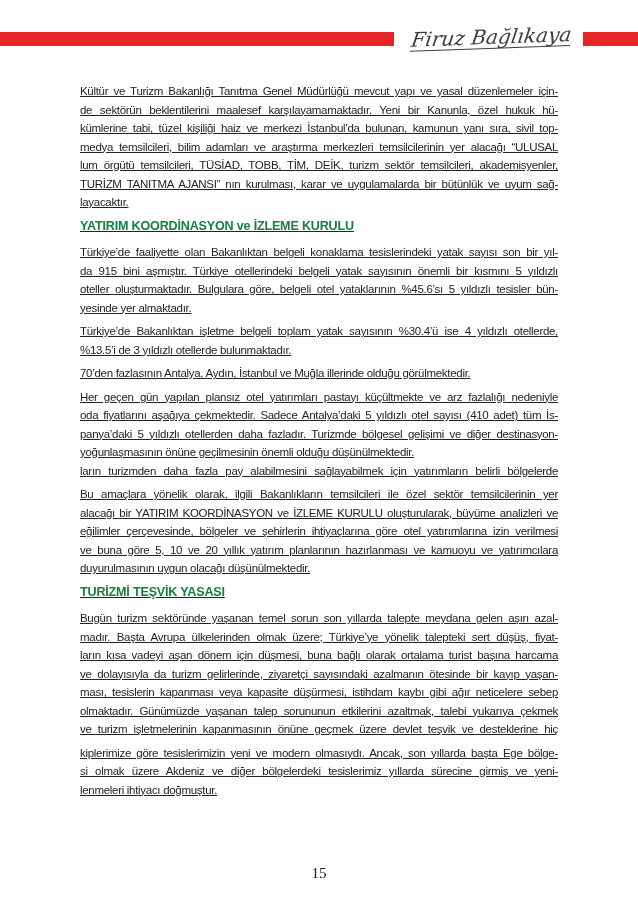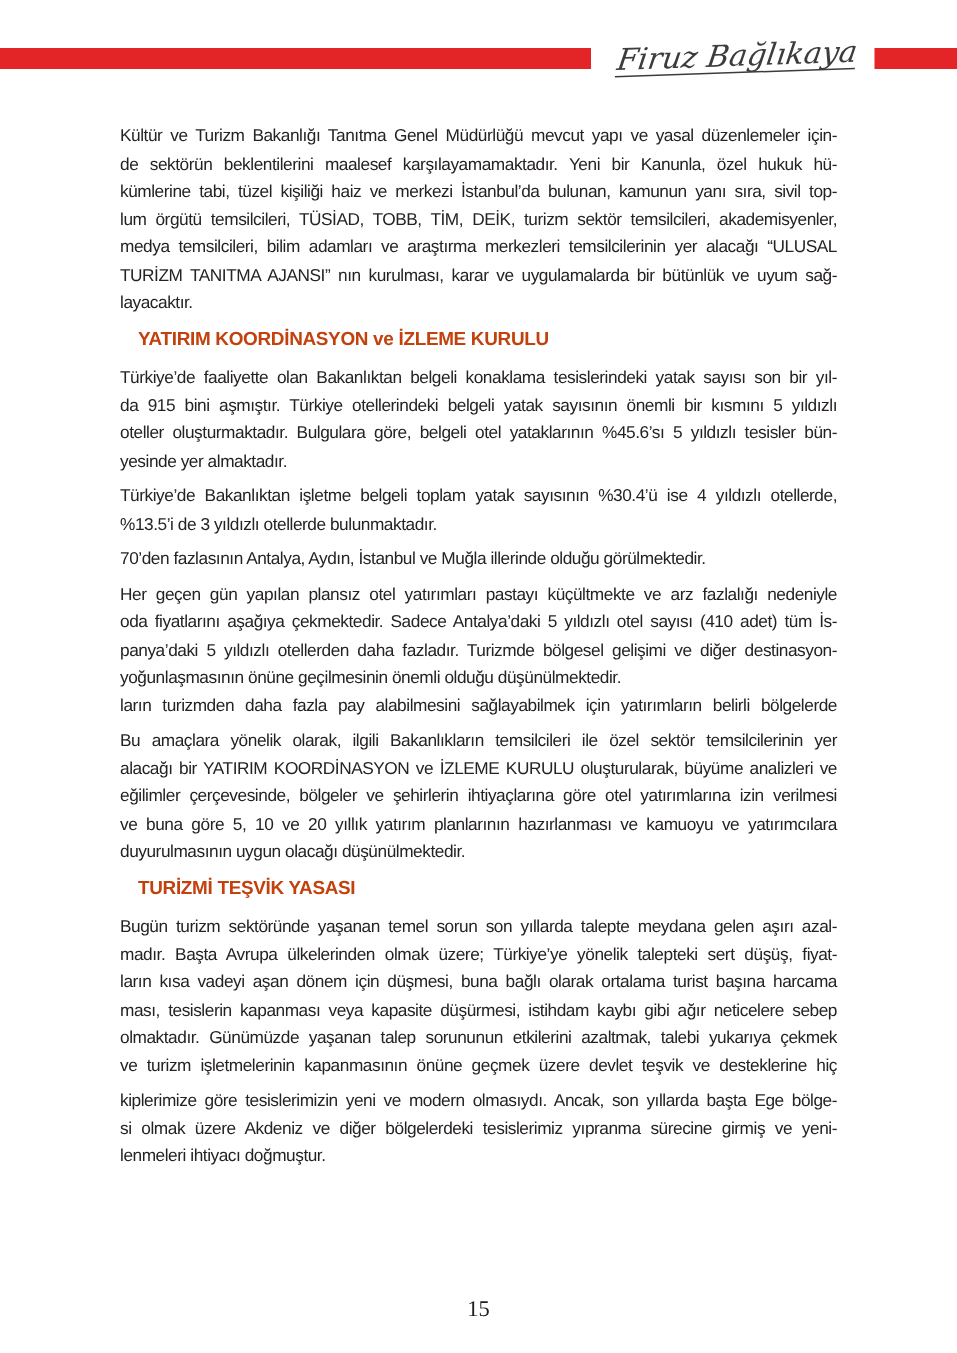--- a/index.html
+++ b/index.html
@@ -49,37 +49,38 @@
 
   
   .page-body {
     position: absolute;
     top: 82px;
     left: 80px;
     width: 478px;
     font-size: 11.5px;
     letter-spacing: -0.3px;
     line-height: 18.5px;
+    text-decoration: underline;
   }
   .para { margin: 0 0 5px 0; }
   .para .line {
     text-align: justify;
     text-align-last: justify;
     white-space: normal;
   }
   .para .line.last {
     text-align: right;
     text-align-last: left;
   }
   .heading {
     font-size: 12.6px;
     font-weight: bold;
-    color: #c2410c;
+    color: #15803d;
     letter-spacing: -0.2px;
-    margin: 4px 0 8px 12px;
+    margin: 4px 0 8px 0;
   }
 
   
   .page-footer {
     position: absolute;
     top: 864px;
     left: 0;
     right: 0;
     text-align: center;
   }
@@ -96,22 +97,22 @@
   <div class="rule left" style="background: rgb(227, 37, 40);"></div>
   <div class="signature">Firuz Bağlıkaya</div>
   <div class="rule right" style="background: rgb(227, 37, 40);"></div>
 </header>
 
 <main class="page-body">
   <div class="para">
       <div class="line">Kültür ve Turizm Bakanlığı Tanıtma Genel Müdürlüğü mevcut yapı ve yasal düzenlemeler için-</div>
       <div class="line">de sektörün beklentilerini maalesef karşılayamamaktadır. Yeni bir Kanunla, özel hukuk hü-</div>
       <div class="line">kümlerine tabi, tüzel kişiliği haiz ve merkezi İstanbul’da bulunan, kamunun yanı sıra, sivil top-</div>
+      <div class="line">medya temsilcileri, bilim adamları ve araştırma merkezleri temsilcilerinin yer alacağı “ULUSAL</div>
       <div class="line">lum örgütü temsilcileri, TÜSİAD, TOBB, TİM, DEİK, turizm sektör temsilcileri, akademisyenler,</div>
-      <div class="line">medya temsilcileri, bilim adamları ve araştırma merkezleri temsilcilerinin yer alacağı “ULUSAL</div>
       <div class="line">TURİZM TANITMA AJANSI” nın kurulması, karar ve uygulamalarda bir bütünlük ve uyum sağ-</div>
       <div class="line last">layacaktır.</div>
     </div>
   <h2 class="heading">YATIRIM KOORDİNASYON ve İZLEME KURULU</h2>
   <div class="para">
       <div class="line">Türkiye’de faaliyette olan Bakanlıktan belgeli konaklama tesislerindeki yatak sayısı son bir yıl-</div>
       <div class="line">da 915 bini aşmıştır. Türkiye otellerindeki belgeli yatak sayısının önemli bir kısmını 5 yıldızlı</div>
       <div class="line">oteller oluşturmaktadır. Bulgulara göre, belgeli otel yataklarının %45.6’sı 5 yıldızlı tesisler bün-</div>
       <div class="line last">yesinde yer almaktadır.</div>
     </div>
@@ -134,26 +135,27 @@
       <div class="line">alacağı bir YATIRIM KOORDİNASYON ve İZLEME KURULU oluşturularak, büyüme analizleri ve</div>
       <div class="line">eğilimler çerçevesinde, bölgeler ve şehirlerin ihtiyaçlarına göre otel yatırımlarına izin verilmesi</div>
       <div class="line">ve buna göre 5, 10 ve 20 yıllık yatırım planlarının hazırlanması ve kamuoyu ve yatırımcılara</div>
       <div class="line last">duyurulmasının uygun olacağı düşünülmektedir.</div>
     </div>
   <h2 class="heading">TURİZMİ TEŞVİK YASASI</h2>
   <div class="para">
       <div class="line">Bugün turizm sektöründe yaşanan temel sorun son yıllarda talepte meydana gelen aşırı azal-</div>
       <div class="line">madır. Başta Avrupa ülkelerinden olmak üzere; Türkiye’ye yönelik talepteki sert düşüş, fiyat-</div>
       <div class="line">ların kısa vadeyi aşan dönem için düşmesi, buna bağlı olarak ortalama turist başına harcama</div>
+      <div class="line">ve dolayısıyla da turizm gelirlerinde, ziyaretçi sayısındaki azalmanın ötesinde bir kayıp yaşan-</div>
       <div class="line">ması, tesislerin kapanması veya kapasite düşürmesi, istihdam kaybı gibi ağır neticelere sebep</div>
       <div class="line">olmaktadır. Günümüzde yaşanan talep sorununun etkilerini azaltmak, talebi yukarıya çekmek</div>
       <div class="line">ve turizm işletmelerinin kapanmasının önüne geçmek üzere devlet teşvik ve desteklerine hiç</div>
     </div>
   <div class="para">
       <div class="line">kiplerimize göre tesislerimizin yeni ve modern olmasıydı. Ancak, son yıllarda başta Ege bölge-</div>
-      <div class="line">si olmak üzere Akdeniz ve diğer bölgelerdeki tesislerimiz yıpranma sürecine girmiş ve yeni-</div>
+      <div class="line">si olmak üzere Akdeniz ve diğer bölgelerdeki tesislerimiz yıllarda sürecine girmiş ve yeni-</div>
       <div class="line last">lenmeleri ihtiyacı doğmuştur.</div>
     </div>
 </main>
 
 <footer class="page-footer">
   <span class="page-number">15</span>
 </footer>
 
 </body></html>

